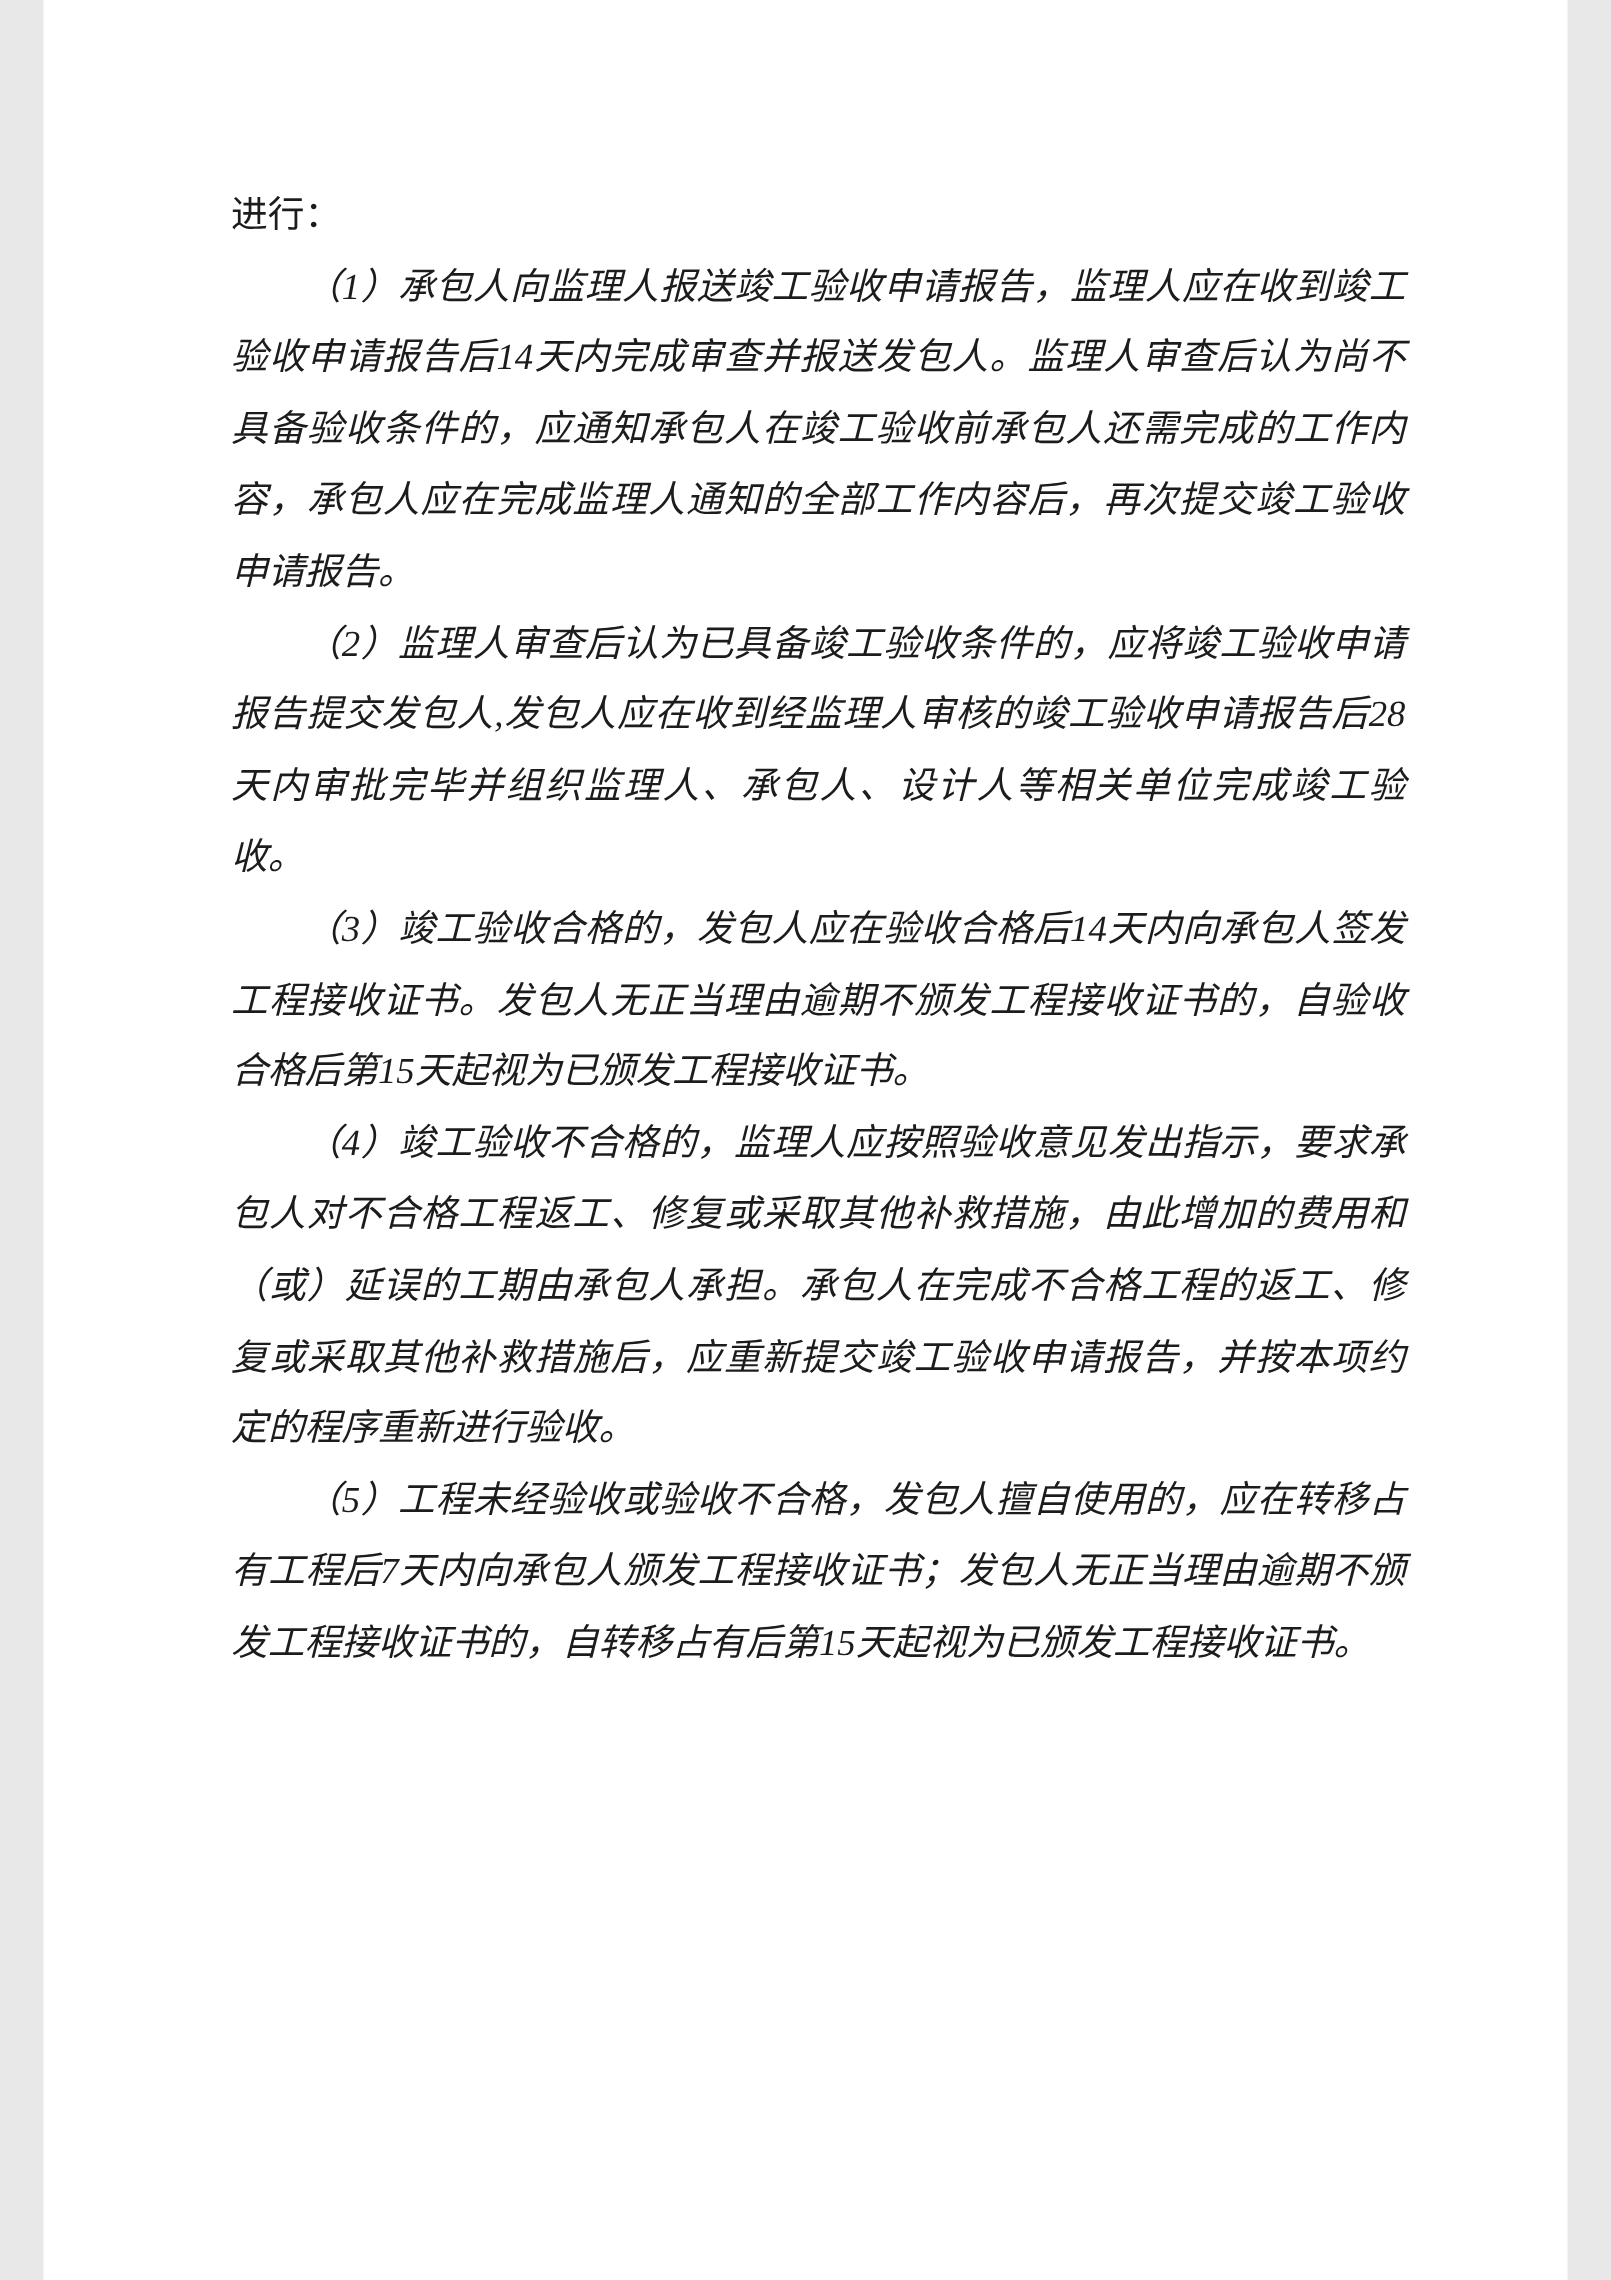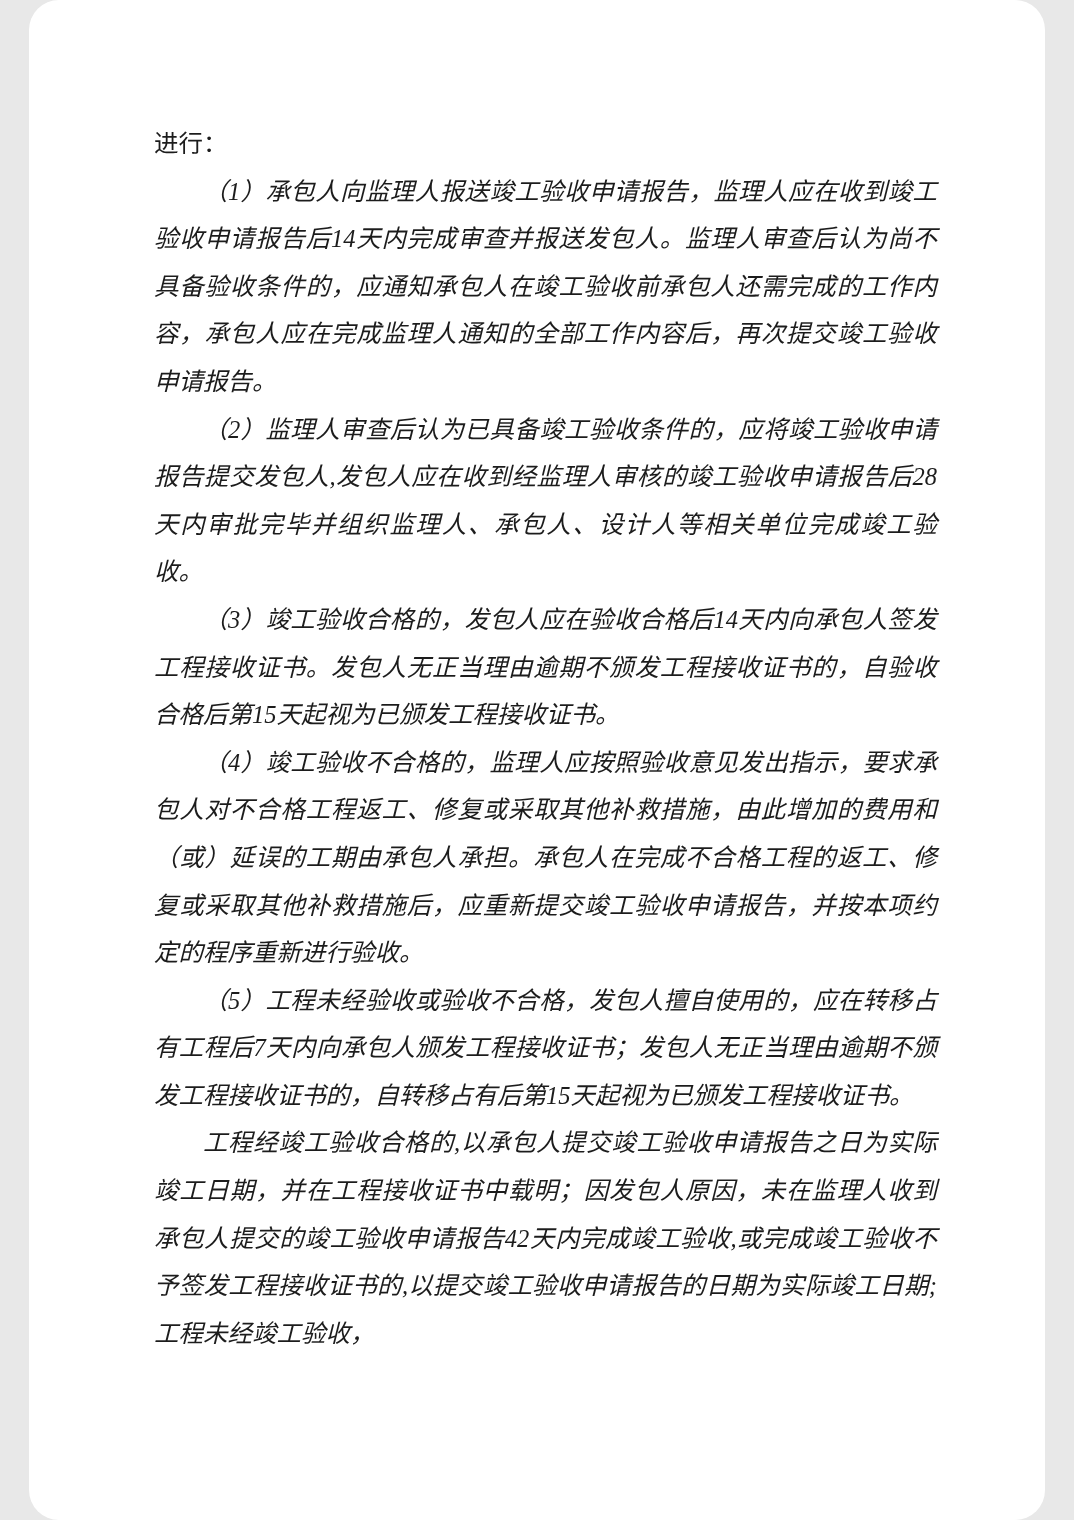--- a/index.html
+++ b/index.html
@@ -7,21 +7,20 @@
     padding: 0;
     background: #e8e8e8;
   }
   .page {
     position: relative;
     width: 1016px;
     height: 1520px;
     margin: 0 auto;
     background: #ffffff;
     overflow: hidden;
-    border-radius: 30px;
   }
   .page-body {
     box-sizing: border-box;
     padding: 120px 108px 0 125px; 
   }
   .para {
     margin: 0;
     font-family: "Liberation Serif", "DejaVu Serif", serif;
     font-size: 24.5px;
     line-height: 47.6px;
@@ -39,15 +38,14 @@
 <body>
 
 <div class="page">
   <div class="page-body">
     <p class="para">进行：</p>
     <p class="para indent">（1）承包人向监理人报送竣工验收申请报告，监理人应在收到竣工验收申请报告后14天内完成审查并报送发包人。监理人审查后认为尚不具备验收条件的，应通知承包人在竣工验收前承包人还需完成的工作内容，承包人应在完成监理人通知的全部工作内容后，再次提交竣工验收申请报告。</p>
     <p class="para indent">（2）监理人审查后认为已具备竣工验收条件的，应将竣工验收申请报告提交发包人,发包人应在收到经监理人审核的竣工验收申请报告后28天内审批完毕并组织监理人、承包人、设计人等相关单位完成竣工验收。</p>
     <p class="para indent">（3）竣工验收合格的，发包人应在验收合格后14天内向承包人签发工程接收证书。发包人无正当理由逾期不颁发工程接收证书的，自验收合格后第15天起视为已颁发工程接收证书。</p>
     <p class="para indent">（4）竣工验收不合格的，监理人应按照验收意见发出指示，要求承包人对不合格工程返工、修复或采取其他补救措施，由此增加的费用和（或）延误的工期由承包人承担。承包人在完成不合格工程的返工、修复或采取其他补救措施后，应重新提交竣工验收申请报告，并按本项约定的程序重新进行验收。</p>
     <p class="para indent">（5）工程未经验收或验收不合格，发包人擅自使用的，应在转移占有工程后7天内向承包人颁发工程接收证书；发包人无正当理由逾期不颁发工程接收证书的，自转移占有后第15天起视为已颁发工程接收证书。</p>
-    <p class="para indent">工程经竣工验收合格的,以承包人提交竣工验收申请报告之日为实际竣工日期，并在工程接收证书中载明；因发包人原因，未在监理人收到承包人提交的竣工验收申请报告42天内完成竣工验收,或完成竣工验收不予签发工程接收证书的,以提交竣工验收申请报告的日期为实际竣工日期;工程未经竣工验收，</p>
   </div>
 </div>
 
 </body></html>

